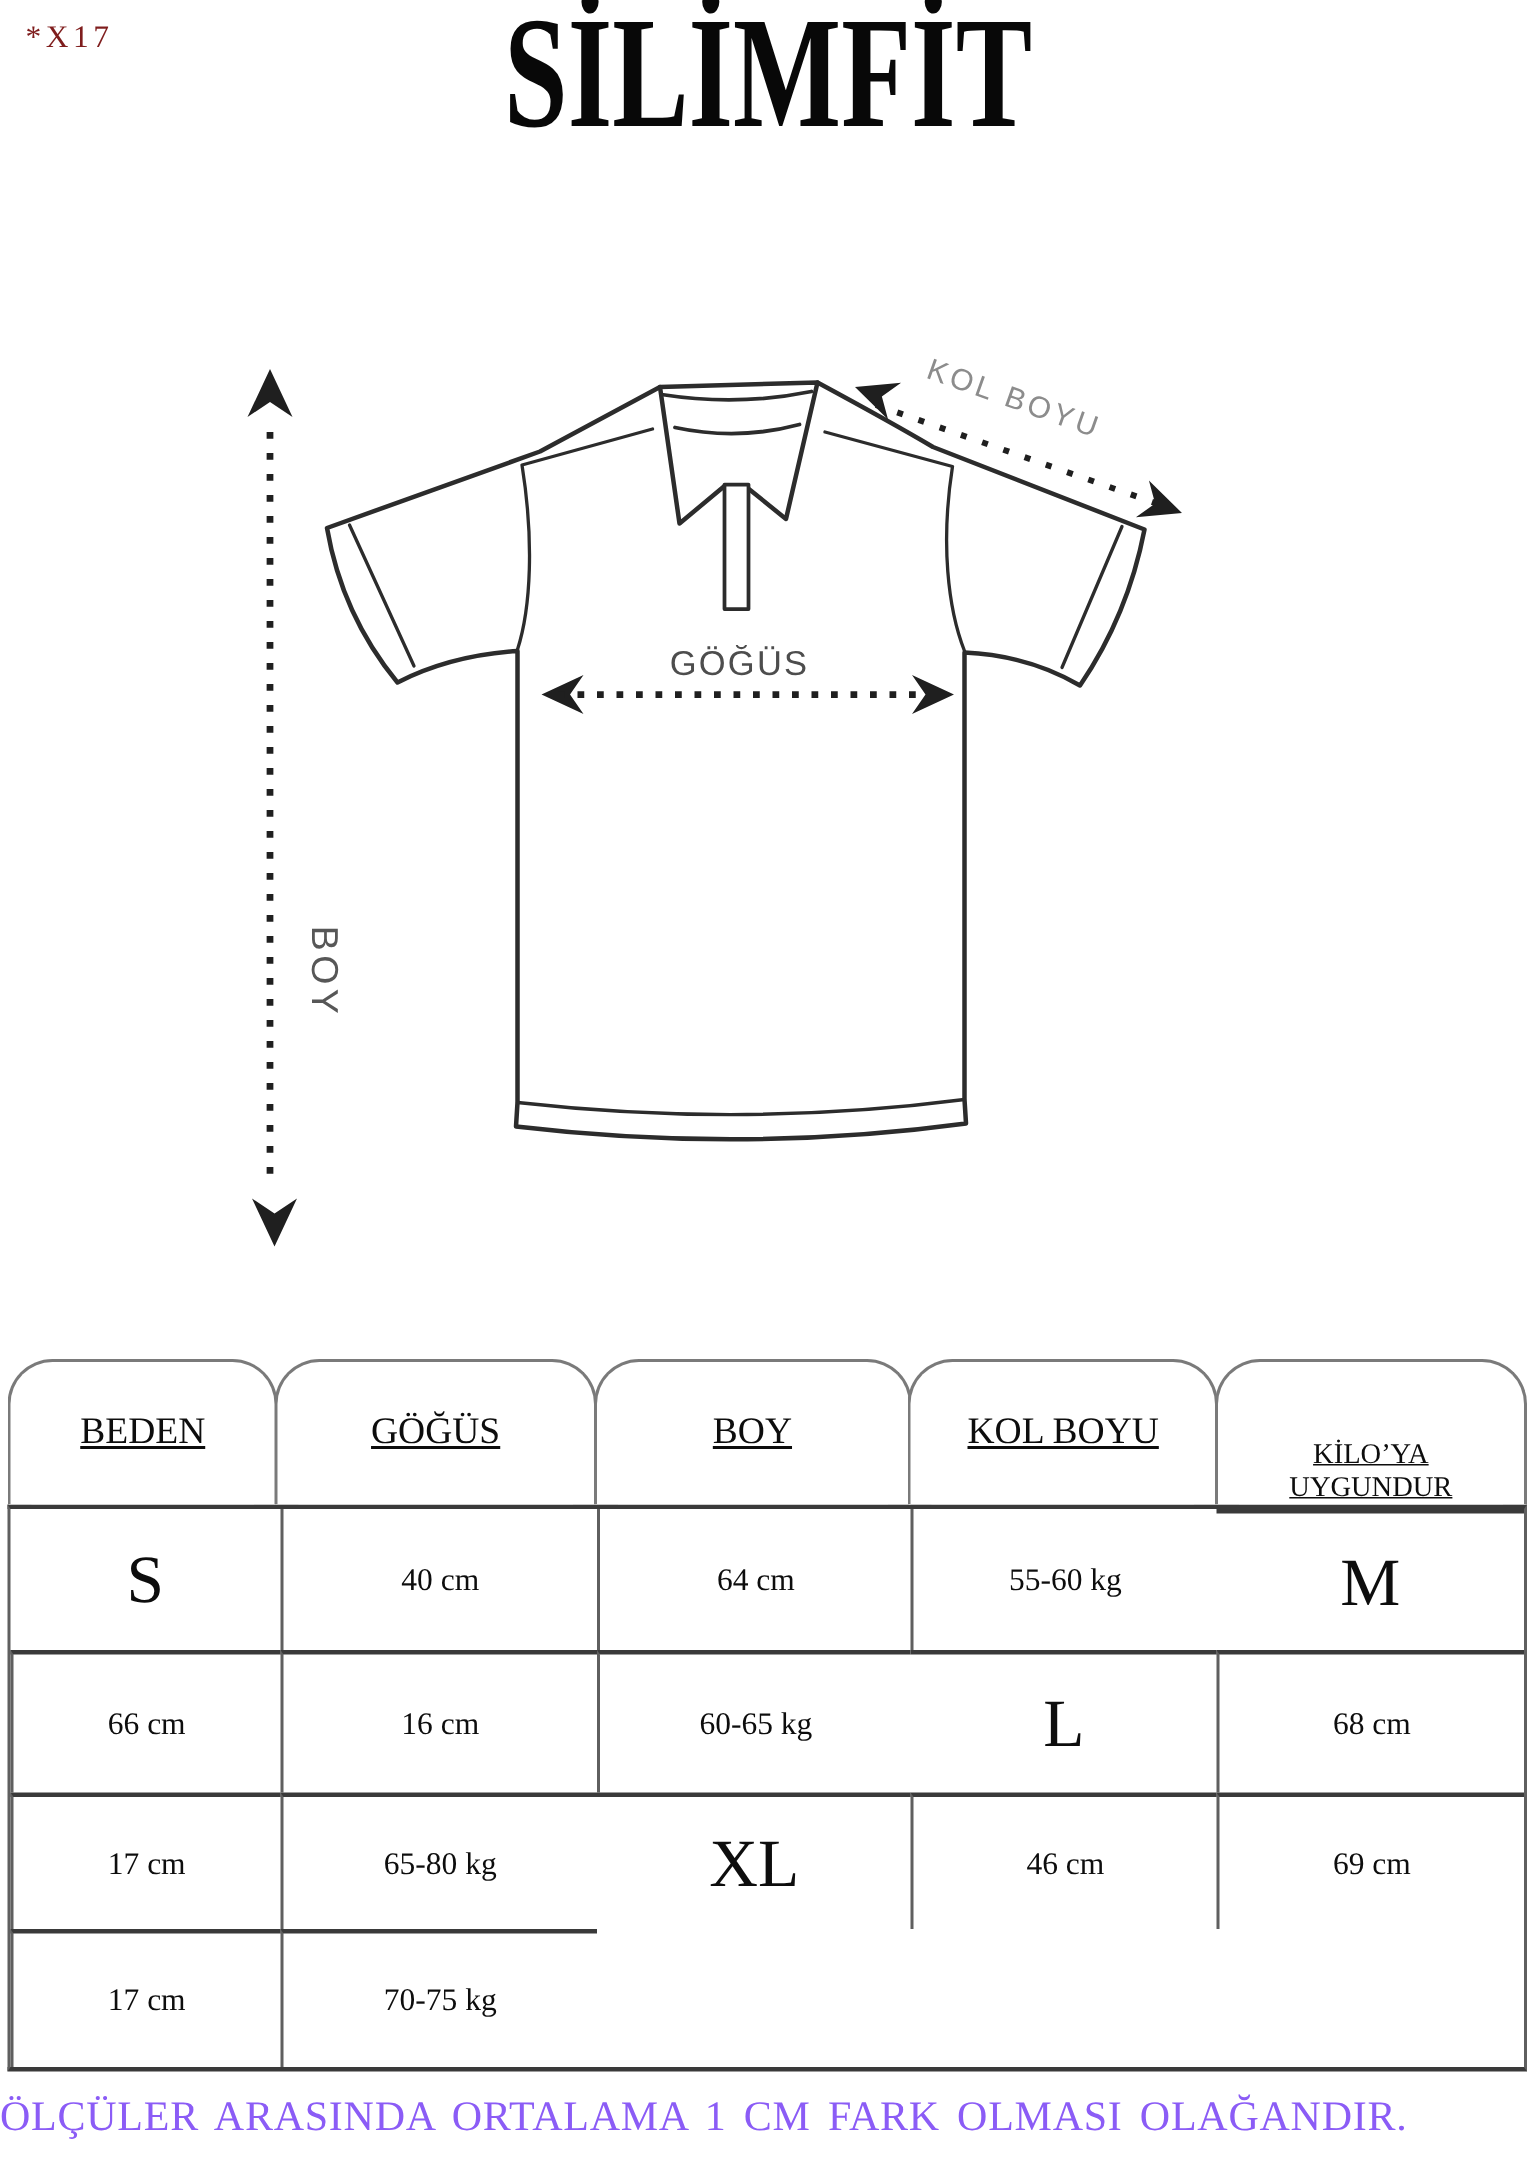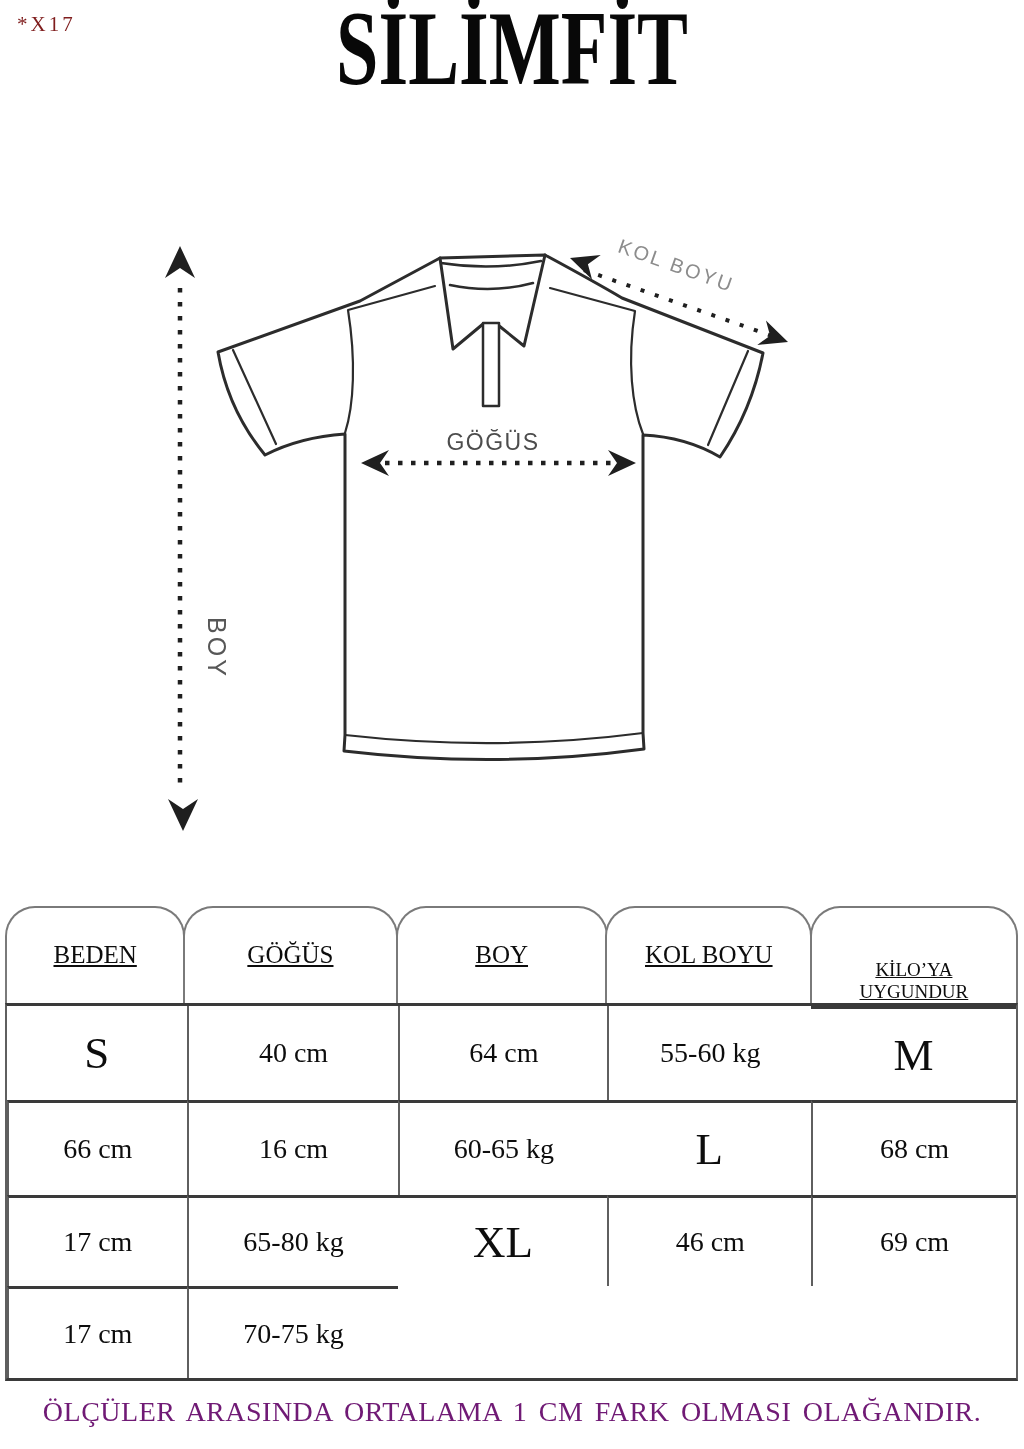--- a/index.html
+++ b/index.html
@@ -72,38 +72,37 @@
     border-top: 3px solid #3a3a3a;
     border-bottom: 3px solid #3a3a3a;
     border-left: 2.5px solid #5f5f5f;
     border-right: 2.5px solid #5f5f5f;
     background: #ffffff;
   }
   .cell {
     display: flex;
     align-items: center;
     justify-content: center;
-    font-size: 28px;
+    font-size: 21px;
     color: #0d0d0d;
     box-sizing: border-box;
     border-left: 2.5px solid #5f5f5f;
     border-top: 3px solid #3a3a3a;
   }
   .cell.first-col { border-left: none; font-size: 45px; }
   .cell.first-row { border-top: none; }
   
   #footer-note {
     position: absolute;
     left: 0; top: 1396px;
     width: 100%;
-    text-align: center;
     font-size: 28px;
     letter-spacing: 0.5px;
     word-spacing: 4px;
-    color: #701a75;
+    color: #8b5cf6;
   }
 </style>
 </head>
 <body>
 
 <div id="page">
 
   <span id="product-code">*X17</span>
   <h1 id="page-title">SİLİMFİT</h1>
 

